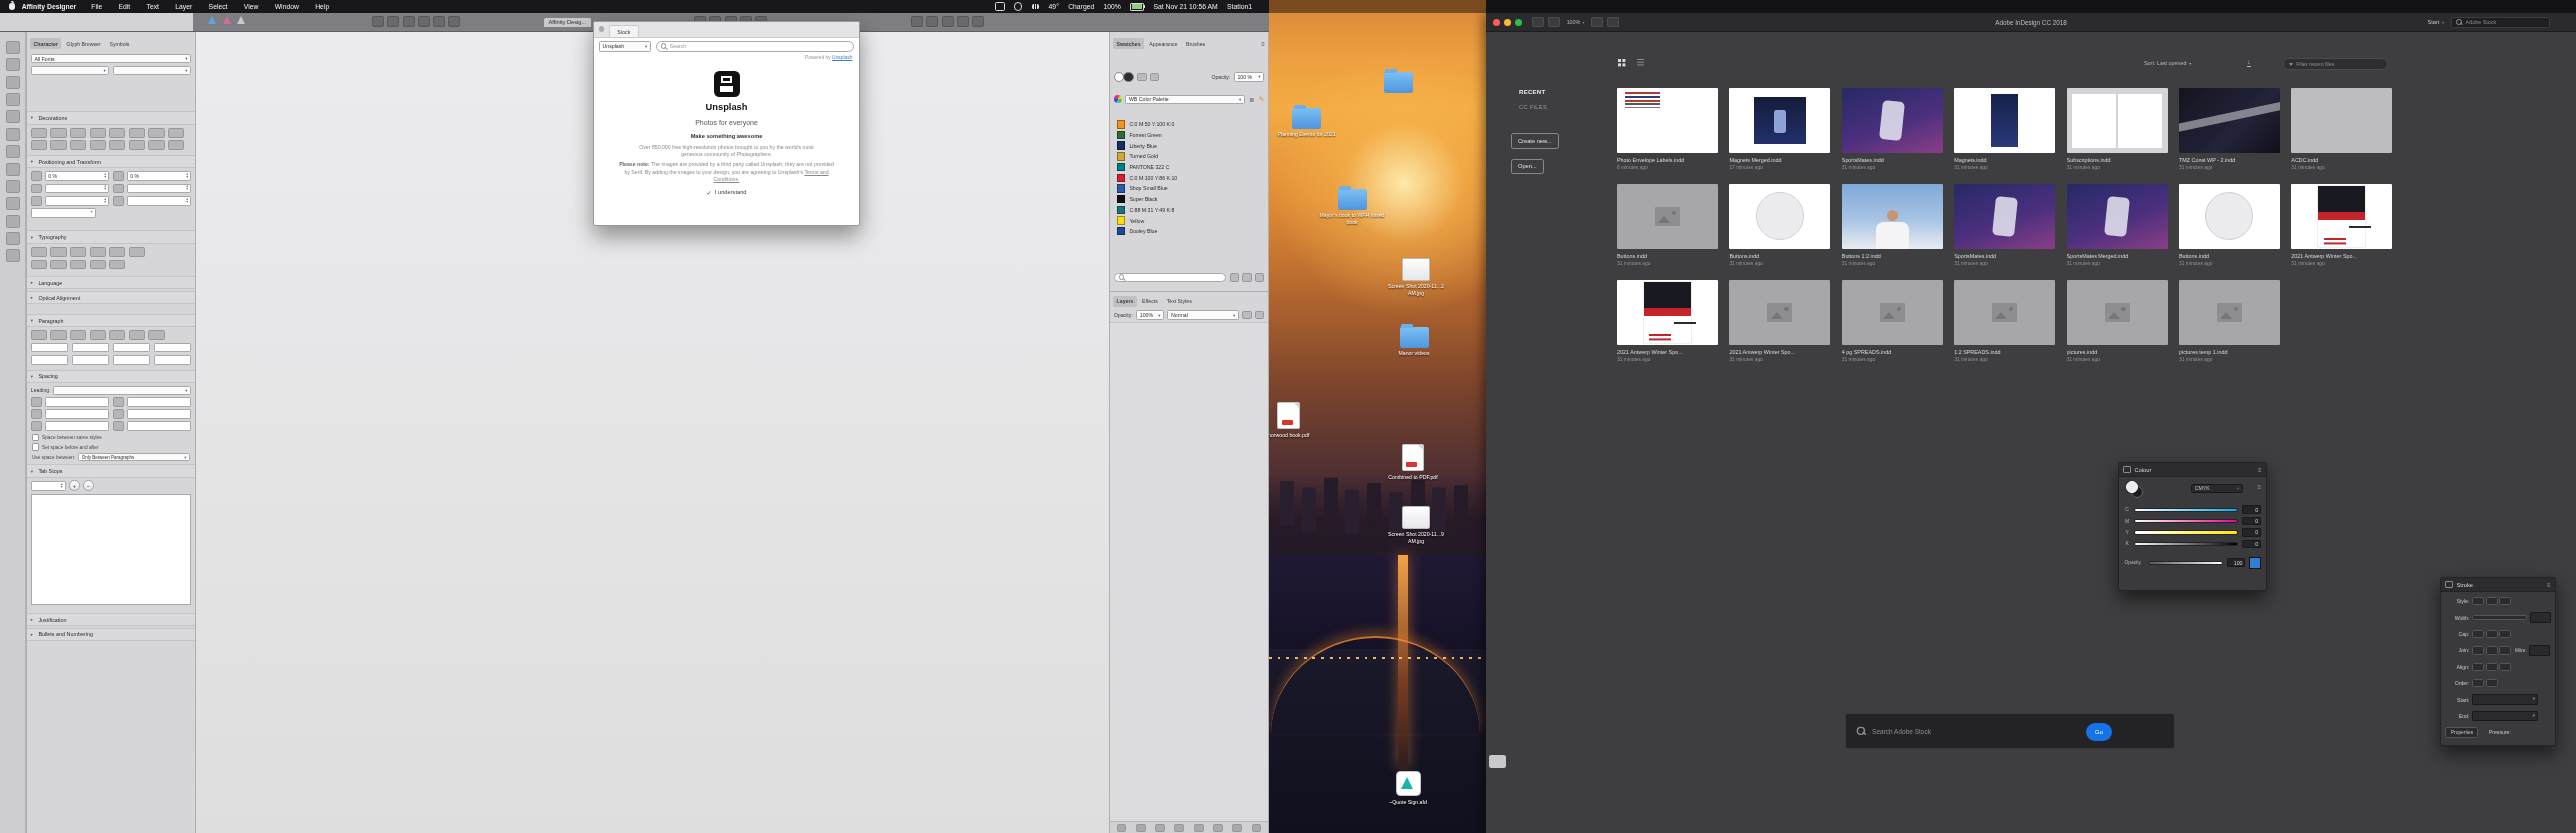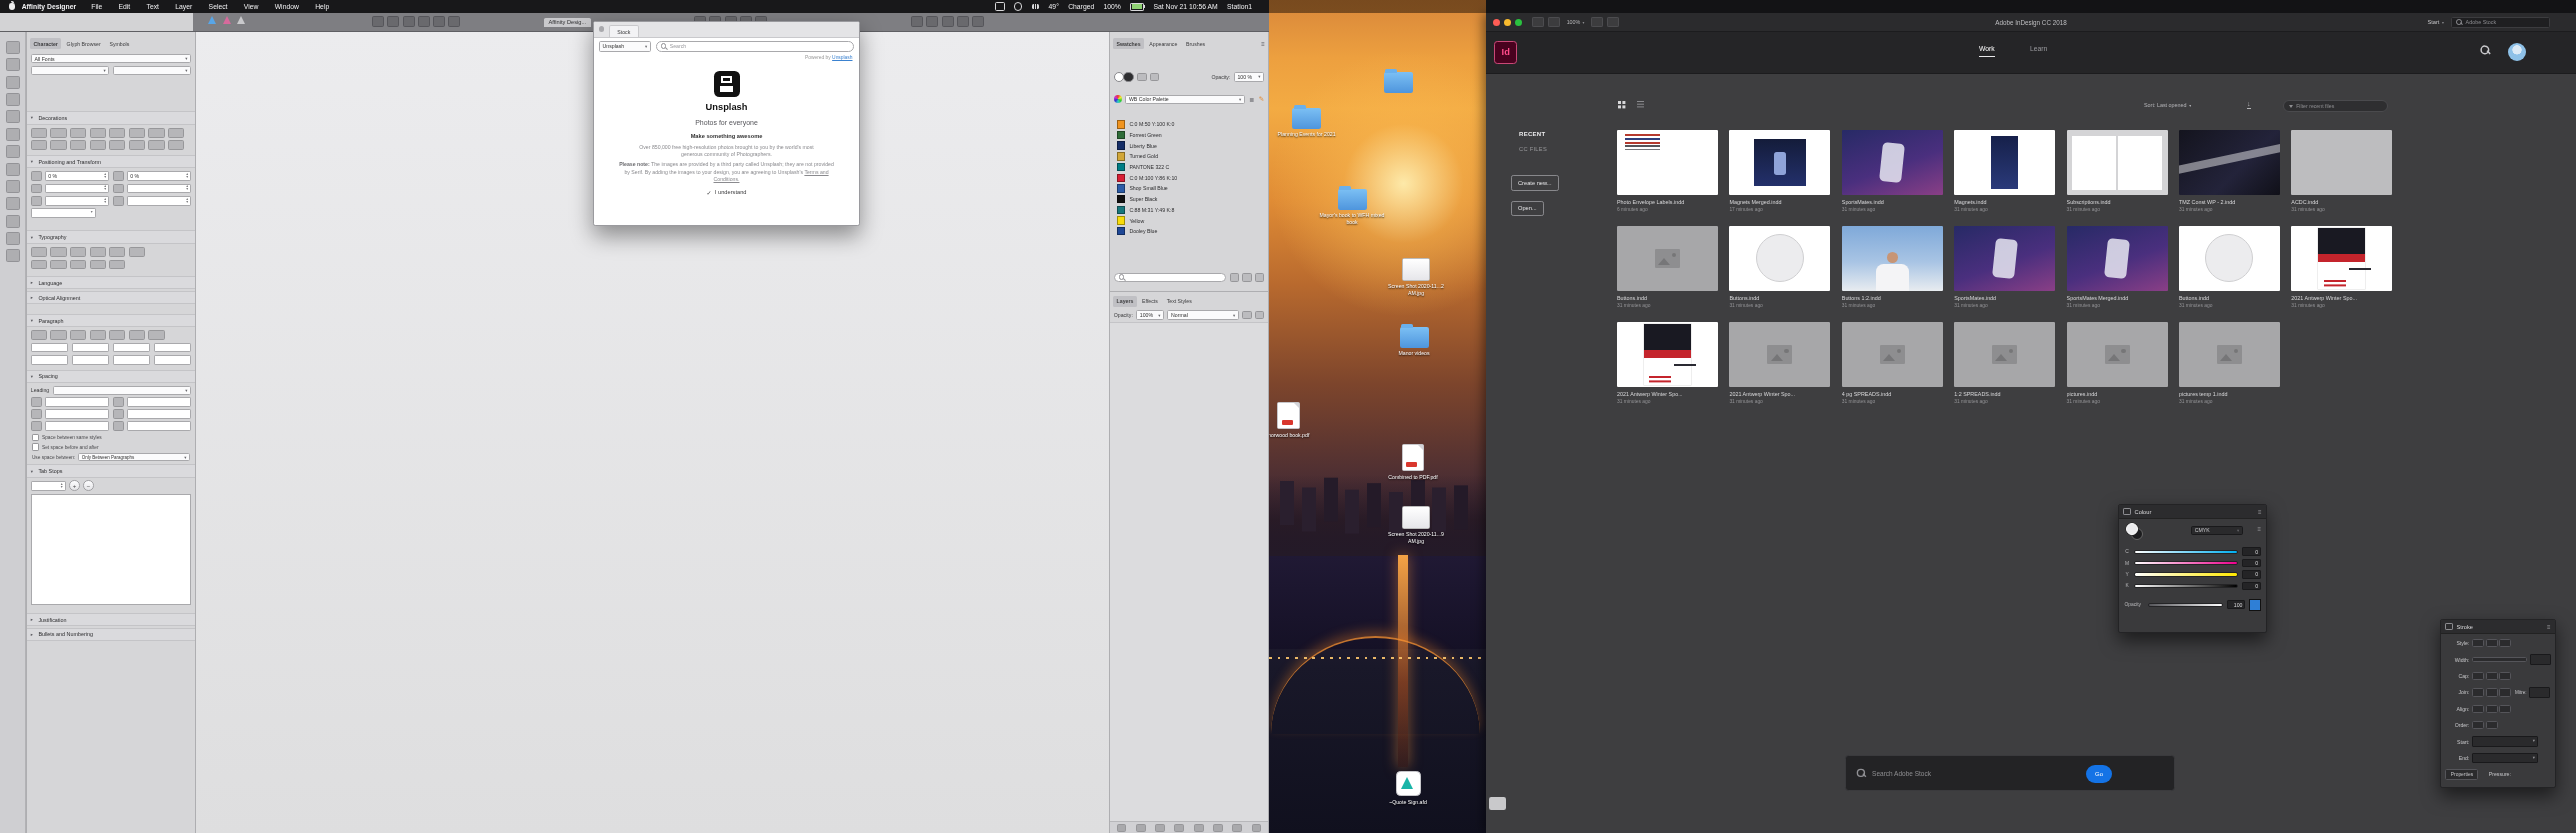--- a/index.html
+++ b/index.html
@@ -789,27 +789,20 @@
       <span class="idname">Adobe InDesign CC 2018</span>
       <span class="wsp">
           <i>Start</i>
           <b>▾</b>
         </span>
       <span class="stocksearch">
         <span class="mag"></span>
         <i>Adobe Stock</i>
       </span>
     </div>
-    <div class="idheader">
-      <span class="idlogo">Id</span>
-      <span class="ntab work on">Work</span>
-      <span class="ntab learn">Learn</span>
-      <span class="mag hsearch" style="transform:scale(1.5)"></span>
-      <span class="avatar"></span>
-    </div>
     <div class="idbody">
       <div class="sb-recent">RECENT</div>
       <div class="sb-cc">CC FILES</div>
       <button class="sb-btn sb-create">Create new...</button>
       <button class="sb-btn sb-open">Open...</button>
 
       <span class="vicon grid on"></span>
       <span class="vicon list"></span>
       <span class="sort">
           <i>Sort: Last opened</i>

